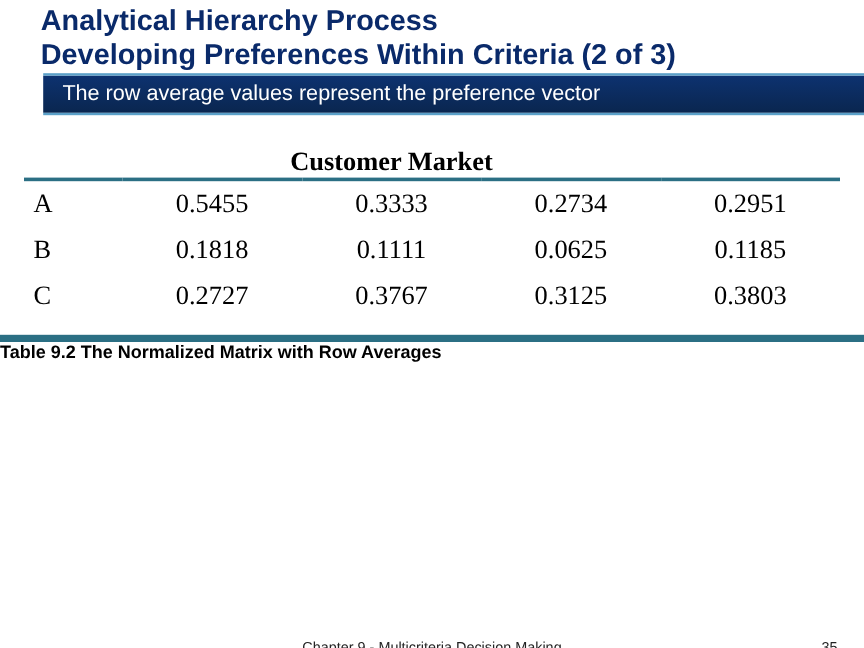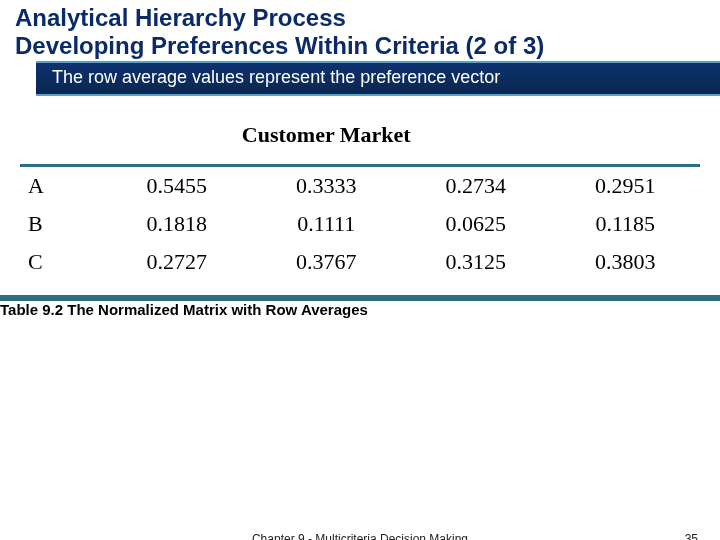--- a/index.html
+++ b/index.html
@@ -6,21 +6,21 @@
     margin: 0;
     padding: 0;
     width: 720px;
     height: 540px;
     font-family: Arial, Helvetica, sans-serif;
     background: #fff;
     position: relative;
     overflow: hidden;
   }
   .title-block {
-    padding: 4px 0 2px 15px;
+    padding: 4px 0 2px 34px;
   }
   .title-line {
     font-size: 24px;
     font-weight: bold;
     color: #0a2a6a;
     line-height: 1.15;
   }
   .blue-band {
     background: #0b2a55;
     background: linear-gradient(#0d3270, #0a264f);
@@ -52,21 +52,21 @@
     padding-left: 8px;
     width: 70px;
   }
   .row-avg-col {
     text-align: right;
     padding-right: 8px;
   }
   .super-head td {
     font-weight: bold;
     font-size: 22px;
-    padding-bottom: 16px;
+    padding-bottom: 0;
   }
   .super-head .cm-cell {
     border-bottom: 2px solid #000;
   }
   .head-row td {
     font-style: italic;
     font-size: 22px;
     padding-top: 10px;
     padding-bottom: 8px;
   }

